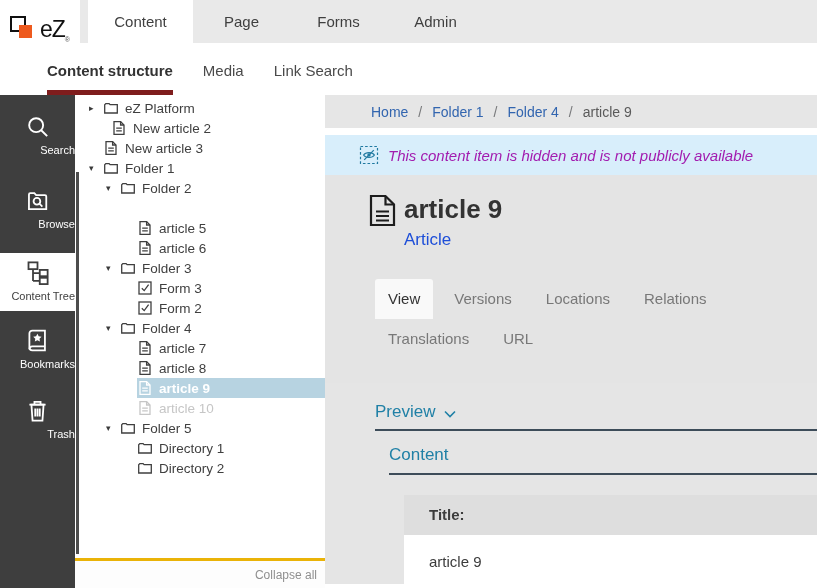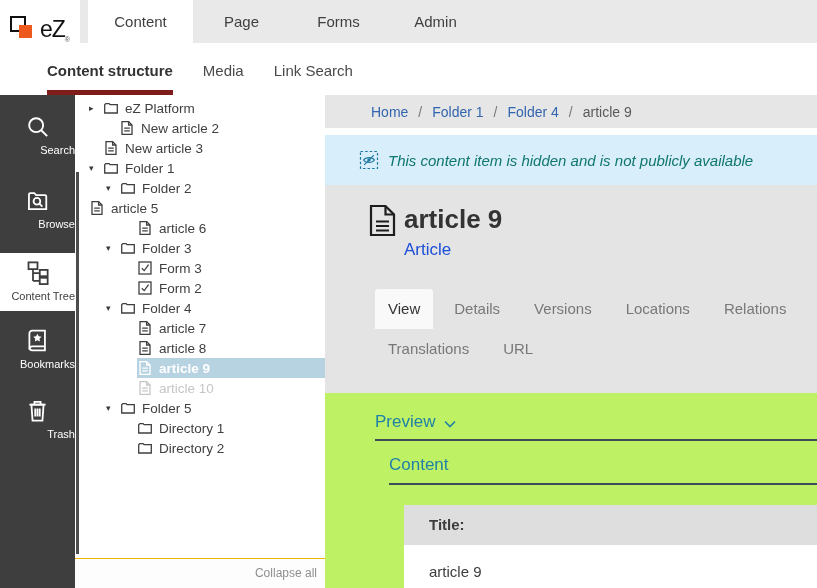--- a/index.html
+++ b/index.html
@@ -39,47 +39,47 @@
   .tree-scrollbar { position:absolute; left:1px; top:77px; width:3px; height:382px; background:#4d4d4d; }
   .tree-list { padding-top:3px; }
   .tree-row { display:flex; align-items:center; height:20px; font-size:13.5px; color:#3f3f3f; cursor:default; }
   .tree-row .arrow { width:14px; flex:0 0 14px; font-size:9px; color:#3a3a3a; text-align:left;
                      font-family:"DejaVu Sans", sans-serif; }
   .rowbody { flex:1; display:flex; align-items:center; height:20px; min-width:0; }
   .ticon { width:16px; height:16px; margin-right:6px; flex:0 0 16px; }
   .ticon svg { width:16px; height:16px; display:block; }
   .tree-row.selected .rowbody { background:#b7d3e1; color:#fff; font-weight:bold; }
   .tree-row.dim { color:#c6c6c6; }
-  .tree-footer { position:absolute; left:0; right:0; bottom:0; height:30px; border-top:1px solid #eab308;
+  .tree-footer { position:absolute; left:0; right:0; bottom:0; height:30px; border-top:3px solid #eab308;
                  line-height:29px; text-align:right; padding-right:8px; font-size:12px; color:#8f8f8f; background:#fdfdfd; }
 
   
   .main { position:absolute; left:325px; top:95px; width:492px; height:493px; background:#fff; }
   .breadcrumb-bar { height:33px; background:#e6e6e6; display:flex; align-items:center; padding-left:46px; font-size:14px; }
   .crumb-link { color:#3265af; }
   .crumb-sep { color:#78797b; margin:0 10px; }
   .crumb-current { color:#5a5a5a; }
   .white-gap { height:7px; background:#fff; }
-  .notice { height:50px; background:#d8eefb; display:flex; align-items:center; padding-left:34px; color:#0f766e; }
+  .notice { height:40px; background:#d8eefb; display:flex; align-items:center; padding-left:34px; color:#a21caf; }
   .notice-icon { width:20px; height:20px; margin-right:9px; flex:0 0 20px; }
   .notice-icon svg { width:20px; height:20px; display:block; }
   .notice-text { font-size:15px; font-style:italic; }
 
   .gray-block { position:relative; height:208px; background:#e4e4e4; }
   .content-head { position:absolute; left:44px; top:19px; display:flex; }
   .doc-icon { width:27px; height:33px; margin-right:8px; }
   .doc-icon svg { width:27px; height:33px; display:block; }
   .head-title { font-size:26px; font-weight:bold; color:#333; line-height:30px; }
   .head-type { font-size:17px; color:#1d4ed8; margin-top:6px; }
   .tab-rows { position:absolute; left:50px; right:0; top:104px; }
   .tab-row { display:flex; height:40px; }
   .m-tab { padding:0 13px; margin-right:8px; line-height:40px; font-size:15px; color:#787878; white-space:nowrap; }
   .m-tab.active { background:#f9f9f9; color:#333; border-radius:3px 3px 0 0; }
 
-  .light-block { position:relative; height:201px; background:#bef264; overflow:hidden; }
+  .light-block { position:relative; height:201px; background:#e5e5e5; overflow:hidden; }
   .section-head { display:flex; align-items:center; color:#2080a6; font-size:17px; }
   .preview-head { margin:17px 0 0 50px; }
   .chev { margin-left:9px; margin-top:3px; }
   .rule { border-top:2px solid #3d4c59; margin-top:6px; }
   .rule-preview { margin-left:50px; }
   .content-head2 { margin:14px 0 0 64px; }
   .rule-content { margin-left:64px; margin-top:8px; }
   .field { margin-left:79px; margin-top:20px; }
   .field-head { height:40px; background:#dedede; line-height:40px; padding-left:25px; font-size:15px; font-weight:bold; color:#3c3c3c; }
   .field-value { height:54px; background:#fff; line-height:54px; padding-left:25px; font-size:15px; color:#3c3c3c; }
@@ -173,21 +173,21 @@
           <span class="arrow">▸</span>
           <span class="rowbody">
             <span class="ticon">
               <svg viewBox="0 0 16 16" fill="none" stroke="currentColor" stroke-width="1.3">
                 <path d="M1.7,13 V4.7 L2.8,3.6 H6.1 L7.1,4.7 H14.3 V13 Z"></path>
               </svg>
             </span>
             <span class="tlabel">eZ Platform</span>
           </span>
         </div>
-        <div class="tree-row" style="padding-left: 30px;">
+        <div class="tree-row" style="padding-left: 22px;">
           <span class="arrow"></span>
           <span class="rowbody">
             <span class="ticon">
               <svg viewBox="0 0 16 16" fill="none" stroke="currentColor" stroke-width="1.3">
                 <path d="M3,1.6 H9.6 L13,5 V14.4 H3 Z"></path>
                 <path d="M9.6,1.6 V5 H13"></path>
                 <path d="M5.2,8.2 H10.8 M5.2,10.8 H10.8"></path>
               </svg>
             </span>
             <span class="tlabel">New article 2</span>
@@ -221,21 +221,21 @@
           <span class="arrow">▾</span>
           <span class="rowbody">
             <span class="ticon">
               <svg viewBox="0 0 16 16" fill="none" stroke="currentColor" stroke-width="1.3">
                 <path d="M1.7,13 V4.7 L2.8,3.6 H6.1 L7.1,4.7 H14.3 V13 Z"></path>
               </svg>
             </span>
             <span class="tlabel">Folder 2</span>
           </span>
         </div>
-        <div class="tree-row" style="">
+        <div class="tree-row" style="padding-left: 48px; margin-top: 20px;">
           <span class="arrow"></span>
           <span class="rowbody">
             <span class="ticon">
               <svg viewBox="0 0 16 16" fill="none" stroke="currentColor" stroke-width="1.3">
                 <path d="M3,1.6 H9.6 L13,5 V14.4 H3 Z"></path>
                 <path d="M9.6,1.6 V5 H13"></path>
                 <path d="M5.2,8.2 H10.8 M5.2,10.8 H10.8"></path>
               </svg>
             </span>
             <span class="tlabel">article 5</span>
@@ -422,21 +422,20 @@
           </svg>
         </span>
         <div>
           <div class="head-title">article 9</div>
           <div class="head-type">Article</div>
         </div>
       </div>
       <div class="tab-rows">
         <div class="tab-row" id="tab-row-1">
             <div class="m-tab active">View</div>
-            <div class="m-tab">Details</div>
             <div class="m-tab">Versions</div>
             <div class="m-tab">Locations</div>
             <div class="m-tab">Relations</div>
           </div>
         <div class="tab-row" id="tab-row-2">
             <div class="m-tab">Translations</div>
             <div class="m-tab">URL</div>
           </div>
       </div>
     </div>

